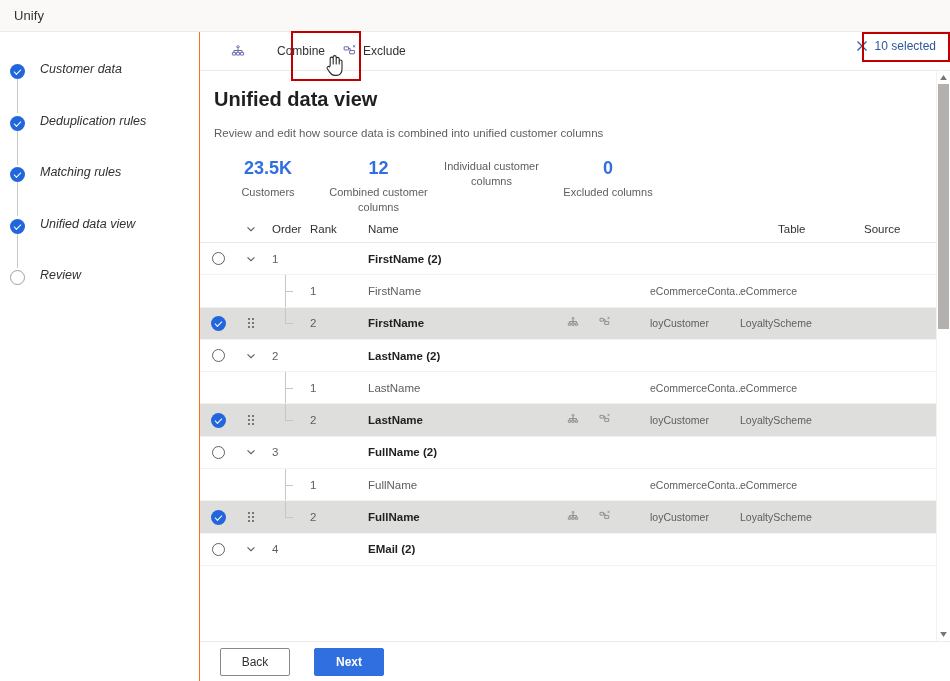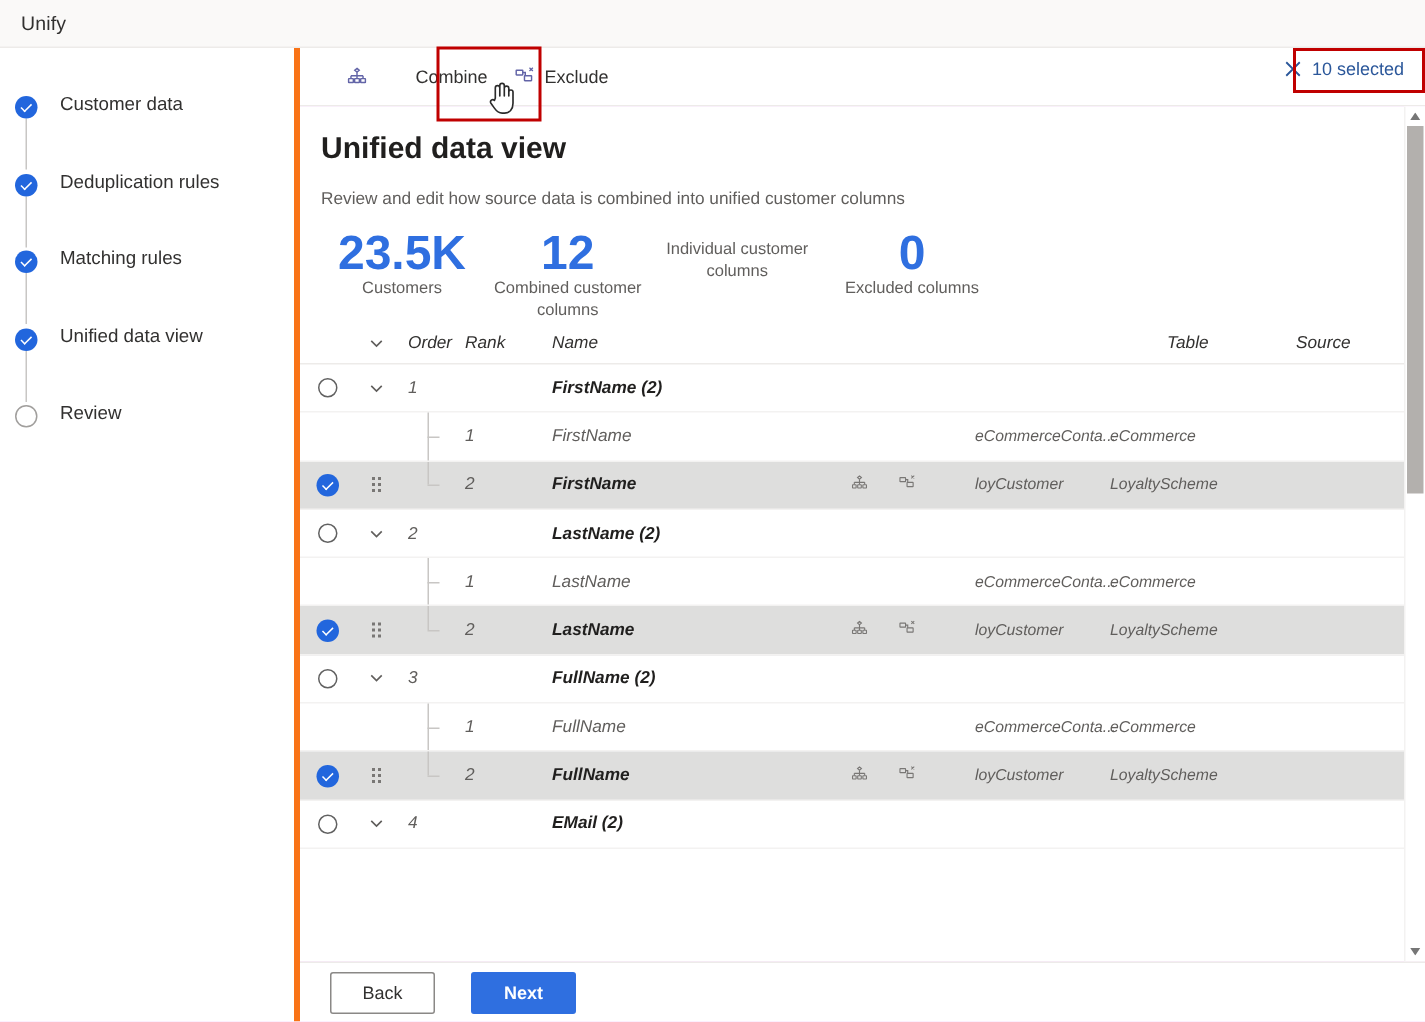--- a/index.html
+++ b/index.html
@@ -1,37 +1,38 @@
 <!DOCTYPE html>
 <html><head>
 <meta charset="utf-8">
 <style>
   * { box-sizing: border-box; margin: 0; padding: 0; }
   html, body {
     width: 950px; height: 681px;
     font-family: "Liberation Sans", sans-serif;
     background: #ffffff; overflow: hidden;
   }
-  #app { position: relative; width: 950px; height: 681px; background:#f0abfc; }
+  #app { position: relative; width: 950px; height: 681px; background:#ec4899; }
 
   
   .appbar {
     position:absolute; left:0; top:0; width:950px; height:32px;
     background:#faf9f8; border-bottom:1px solid #edebe9;
     display:flex; align-items:center;
   }
   .appbar-title {
     font-size:13px; color:#323130; padding-left:14px; letter-spacing:.1px;
   }
 
   
   .rail {
     position:absolute; left:0; top:32px; width:200px; height:649px;
-    background:#fff; border-right:4px solid #f97316;
+    background:#fff; border-right:1px solid #f97316;
     padding-top:30px;
+    font-style:italic;
   }
   .steps { position:relative; padding-left:10px; }
   .step { position:relative; height:51.5px; display:flex; align-items:flex-start; }
   .step-bullet {
     position:relative; z-index:2; width:15px; height:15px; border-radius:50%;
     flex:0 0 15px; margin-top:2px;
     display:flex; align-items:center; justify-content:center;
   }
   .step-bullet.done { background:#2266dd; }
   .step-bullet.done::after {
@@ -86,34 +87,34 @@
   .page-title { font-size:20px; color:#201f1e; font-weight:600; padding:17px 0 0 14px; }
   .page-sub { font-size:11.5px; color:#605e5c; padding:16px 0 0 14px; }
 
   
   .stats { display:flex; padding:16px 0 0 14px; }
   .stat { text-align:center; }
   .stat:nth-child(1){ width:108px; }
   .stat:nth-child(2){ width:113px; }
   .stat:nth-child(3){ width:113px; }
   .stat:nth-child(4){ width:120px; }
-  .stat-num { font-size:32px; color:#2f6fe0; font-weight:600; line-height:26px; }
+  .stat-num { font-size:18px; color:#2f6fe0; font-weight:600; line-height:26px; }
   .stat-lbl { font-size:11px; color:#605e5c; line-height:15px; margin-top:4px; }
 
   
   .tabs { display:flex; padding-left:14px; margin-top:15px; border-bottom:1px solid #edebe9; }
   .tab { font-size:12.5px; color:#323130; padding:6px 8px 8px 8px; cursor:pointer; position:relative; }
   .tab.active { color:#201f1e; font-weight:600; }
   .tab.active::after {
     content:""; position:absolute; left:0; right:0; bottom:-1px; height:2px; background:#2f6fe0;
   }
   .tab + .tab { margin-left:14px; }
 
   
-  .tbl { width:750px;font-style:italic; }
+  .tbl { width:750px; }
   .thead {
     height:28px; display:flex; align-items:center;
     font-size:11.5px; color:#323130; border-bottom:1px solid #edebe9;
   }
   .row {
     height:32.3px; display:flex; align-items:center;
     font-size:11.5px; color:#323130; border-bottom:1px solid #f3f2f1;
     position:relative;
   }
   .row.child { color:#605e5c; }

